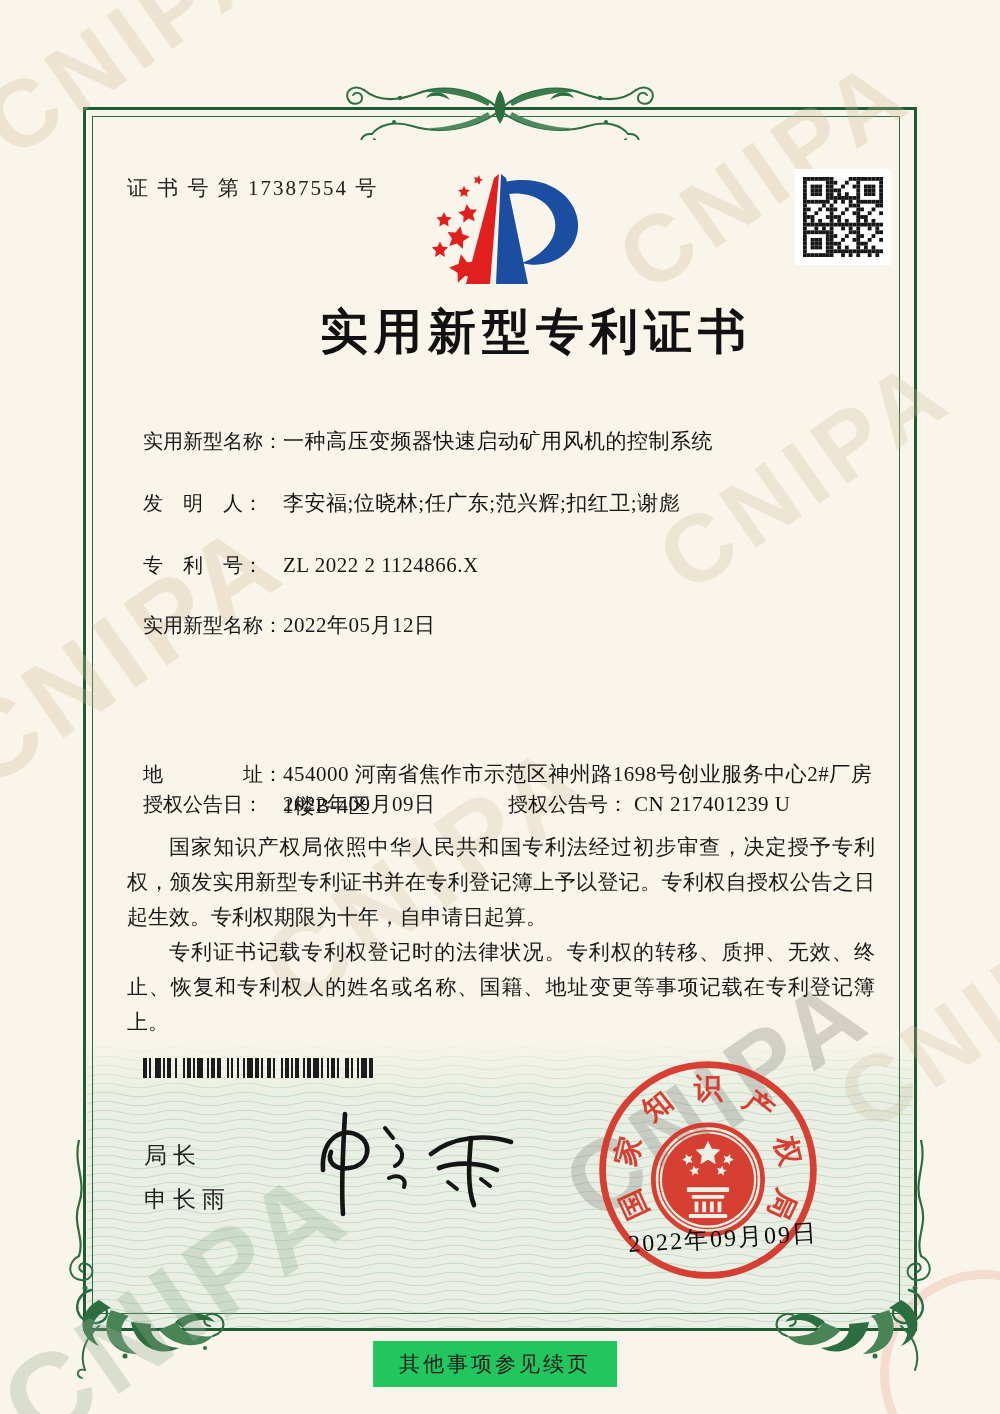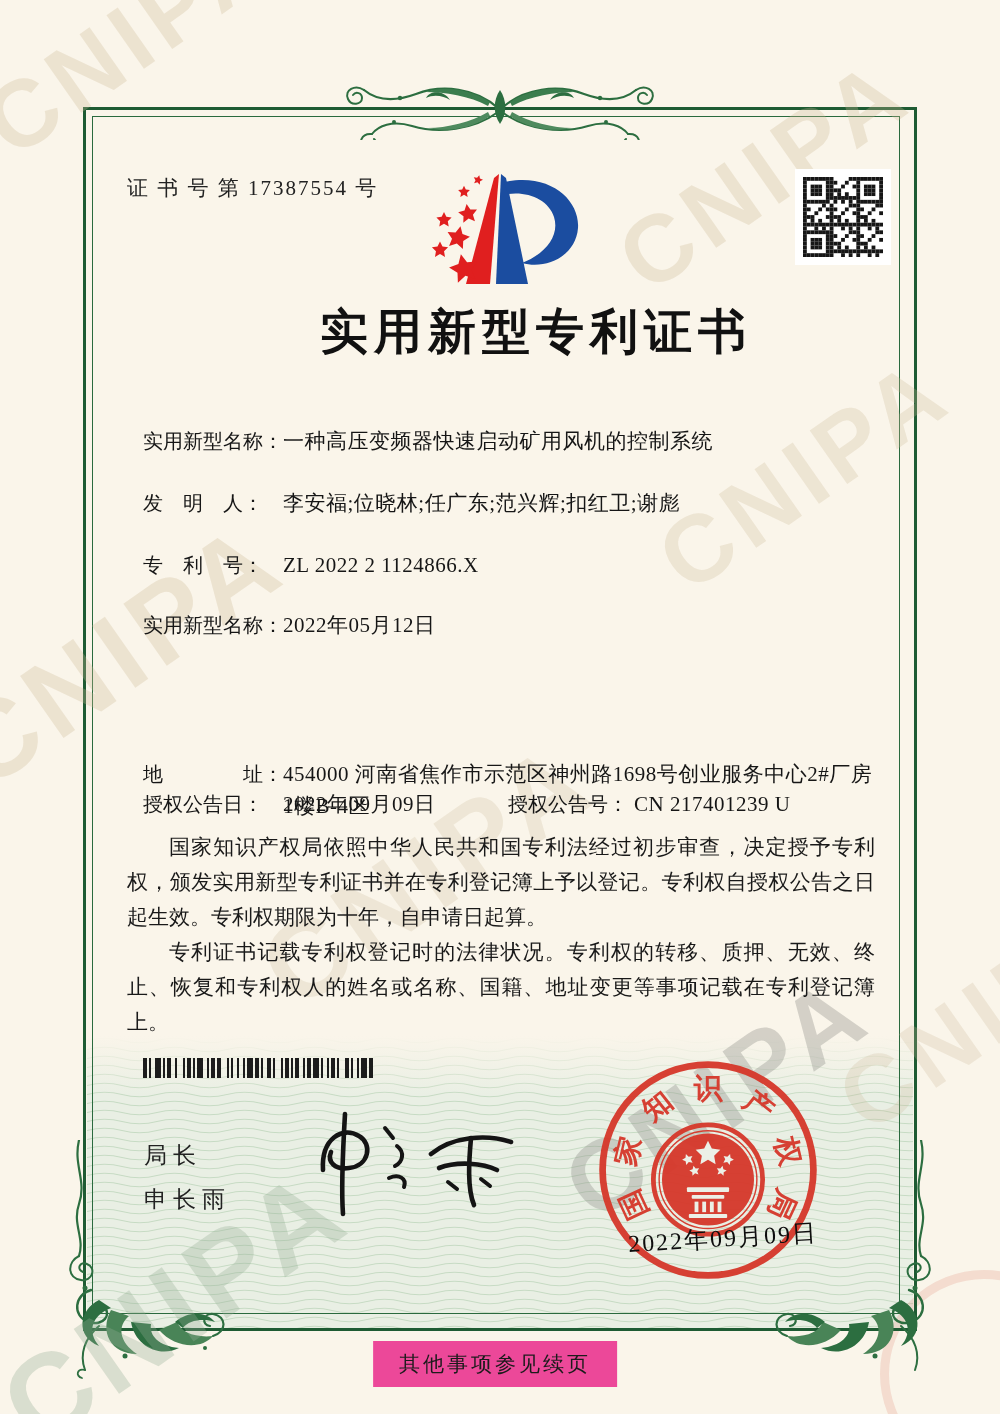--- a/index.html
+++ b/index.html
@@ -45,21 +45,21 @@
   .barcode{position:absolute;left:143px;top:1058px;height:20px;display:flex;align-items:stretch;z-index:5;}
   .barcode div{height:100%;}
   .signer-title{position:absolute;left:144px;top:1140px;font-size:23px;letter-spacing:6px;z-index:5;color:#222;}
   .signer-name{position:absolute;left:144px;top:1184px;font-size:23px;letter-spacing:6px;z-index:5;color:#222;}
   .signature{position:absolute;left:285px;top:1108px;width:240px;height:115px;z-index:5;}
   .seal{position:absolute;left:593px;top:1055px;width:230px;height:230px;z-index:6;opacity:0.95;}
   .seal-date{position:absolute;left:628px;top:1222px;width:200px;font-size:24px;letter-spacing:2px;
              color:#0e0e0e;transform:rotate(-3.5deg);z-index:7;white-space:nowrap;}
   .page-info{position:absolute;left:0;top:1292px;width:100%;text-align:center;font-size:19px;
              letter-spacing:2px;color:#28332b;z-index:5;}
-  .cont-note{position:absolute;left:50%;top:1341px;transform:translateX(-52%);background:#ec4899;
+  .cont-note{position:absolute;left:50%;top:1341px;transform:translateX(-52%);background:#22c55e;
              padding:9px 26px;font-size:21px;letter-spacing:3px;color:#1b1b1b;z-index:5;}
 </style>
 </head>
 <body>
 
 <div class="page">
 
   <div class="band">
     <svg width="826" height="294" xmlns="http://www.w3.org/2000/svg">
       <defs>

